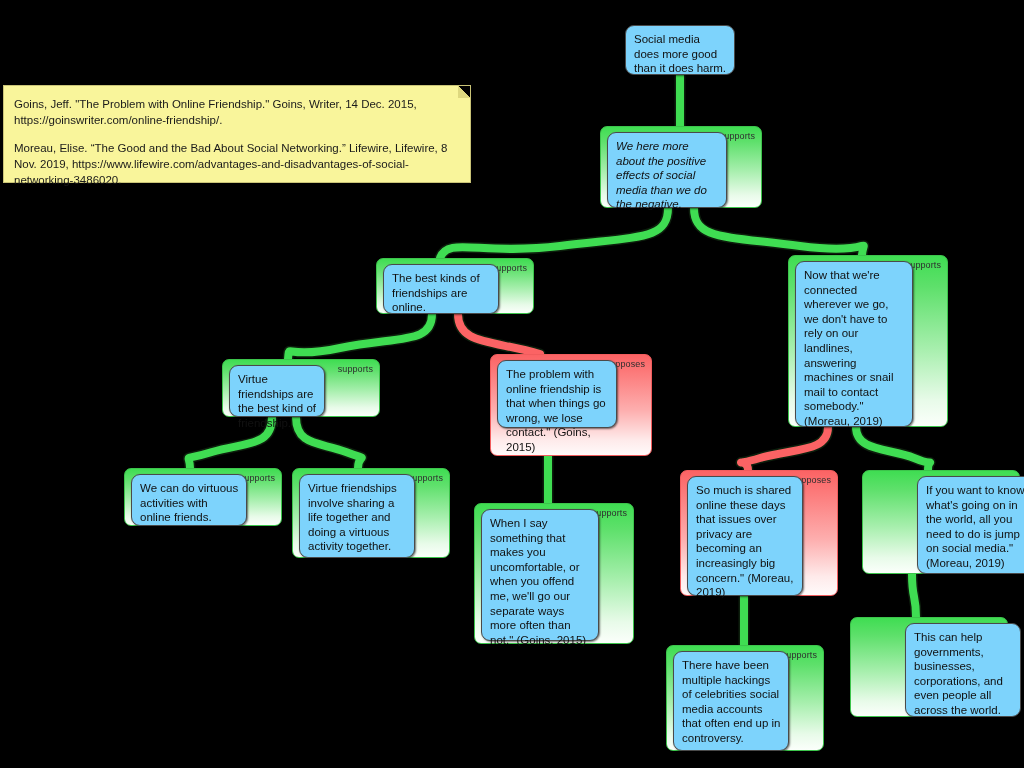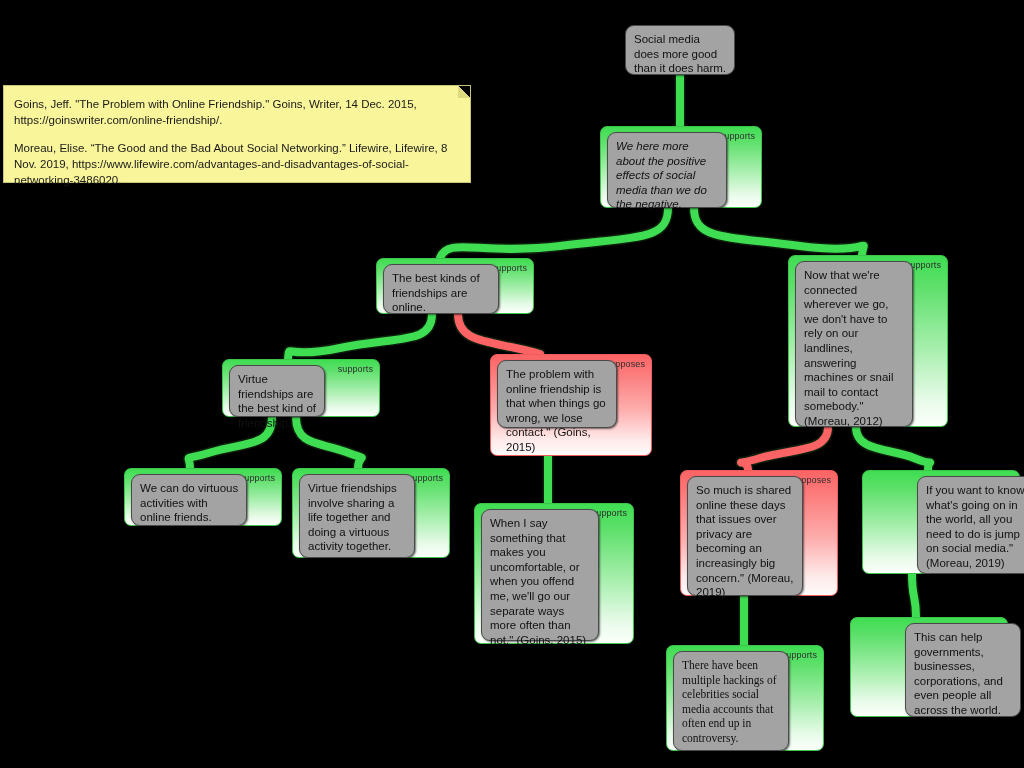--- a/index.html
+++ b/index.html
@@ -93,21 +93,21 @@
     letter-spacing: 0.1px;
     white-space: nowrap;
   }
 
   
   .node .box {
     position: absolute;
     left: 7px;
     top: 6px;
     box-sizing: border-box;
-    background: #a3a3a3;
+    background: #7dd3fc;
     border: 1px solid #4a4a4a;
     border-radius: 9px;
     padding: 6px 7px 22px 8px;
     font-size: 11.5px;
     line-height: 1.27;
     color: #111111;
     font-family: "Liberation Sans", sans-serif;
     box-shadow: 1px 1px 2px rgba(0,0,0,0.55);
   }
   .node.plain .box {
@@ -166,21 +166,21 @@
         <div class="box" style="width: 120px; height: 76px; font-style: italic;">We here more about the positive effects of social media than we do the negative.</div>
       </div>
       <div class="node supports" style="left: 376px; top: 258px; width: 158px; height: 56px;">
         <div class="card"></div>
         <div class="tab">supports</div>
         <div class="box" style="width: 116px; height: 50px;">The best kinds of friendships are online.</div>
       </div>
       <div class="node supports" style="left: 788px; top: 255px; width: 160px; height: 172px;">
         <div class="card"></div>
         <div class="tab">supports</div>
-        <div class="box" style="width: 118px; height: 166px;">Now that we're connected wherever we go, we don't have to rely on our landlines, answering machines or snail mail to contact somebody." (Moreau, 2012)</div>
+        <div class="box" style="width: 118px; height: 166px;">Now that we're connected wherever we go, we don't have to rely on our landlines, answering machines or snail mail to contact somebody." (Moreau, 2019)</div>
       </div>
       <div class="node supports" style="left: 222px; top: 359px; width: 158px; height: 58px;">
         <div class="card"></div>
         <div class="tab">supports</div>
         <div class="box" style="width: 96px; height: 52px;">Virtue friendships are the best kind of friendship.</div>
       </div>
       <div class="node opposes" style="left: 490px; top: 354px; width: 162px; height: 102px;">
         <div class="card"></div>
         <div class="tab">opposes</div>
         <div class="box" style="width: 120px; height: 68px;">The problem with online friendship is that when things go wrong, we lose contact." (Goins, 2015)</div>
@@ -206,21 +206,21 @@
         <div class="box" style="width: 116px; height: 120px;">So much is shared online these days that issues over privacy are becoming an increasingly big concern." (Moreau, 2019)</div>
       </div>
       <div class="node supports" style="left: 862px; top: 470px; width: 158px; height: 104px;">
         <div class="card"></div>
         <div class="tab">supports</div>
         <div class="box" style="width: 116px; height: 98px; margin-left: 48px;">If you want to know what's going on in the world, all you need to do is jump on social media." (Moreau, 2019)</div>
       </div>
       <div class="node supports" style="left: 666px; top: 645px; width: 158px; height: 106px;">
         <div class="card"></div>
         <div class="tab">supports</div>
-        <div class="box" style="width: 116px; height: 100px; font-family: Liberation Serif, serif;">There have been multiple hackings of celebrities social media accounts that often end up in controversy.</div>
+        <div class="box" style="width: 116px; height: 100px;">There have been multiple hackings of celebrities social media accounts that often end up in controversy.</div>
       </div>
       <div class="node supports" style="left: 850px; top: 617px; width: 158px; height: 100px;">
         <div class="card"></div>
         <div class="tab">supports</div>
         <div class="box" style="width: 116px; height: 94px; margin-left: 48px;">This can help governments, businesses, corporations, and even people all across the world.</div>
       </div>
     </div>
 
 </div>
 

